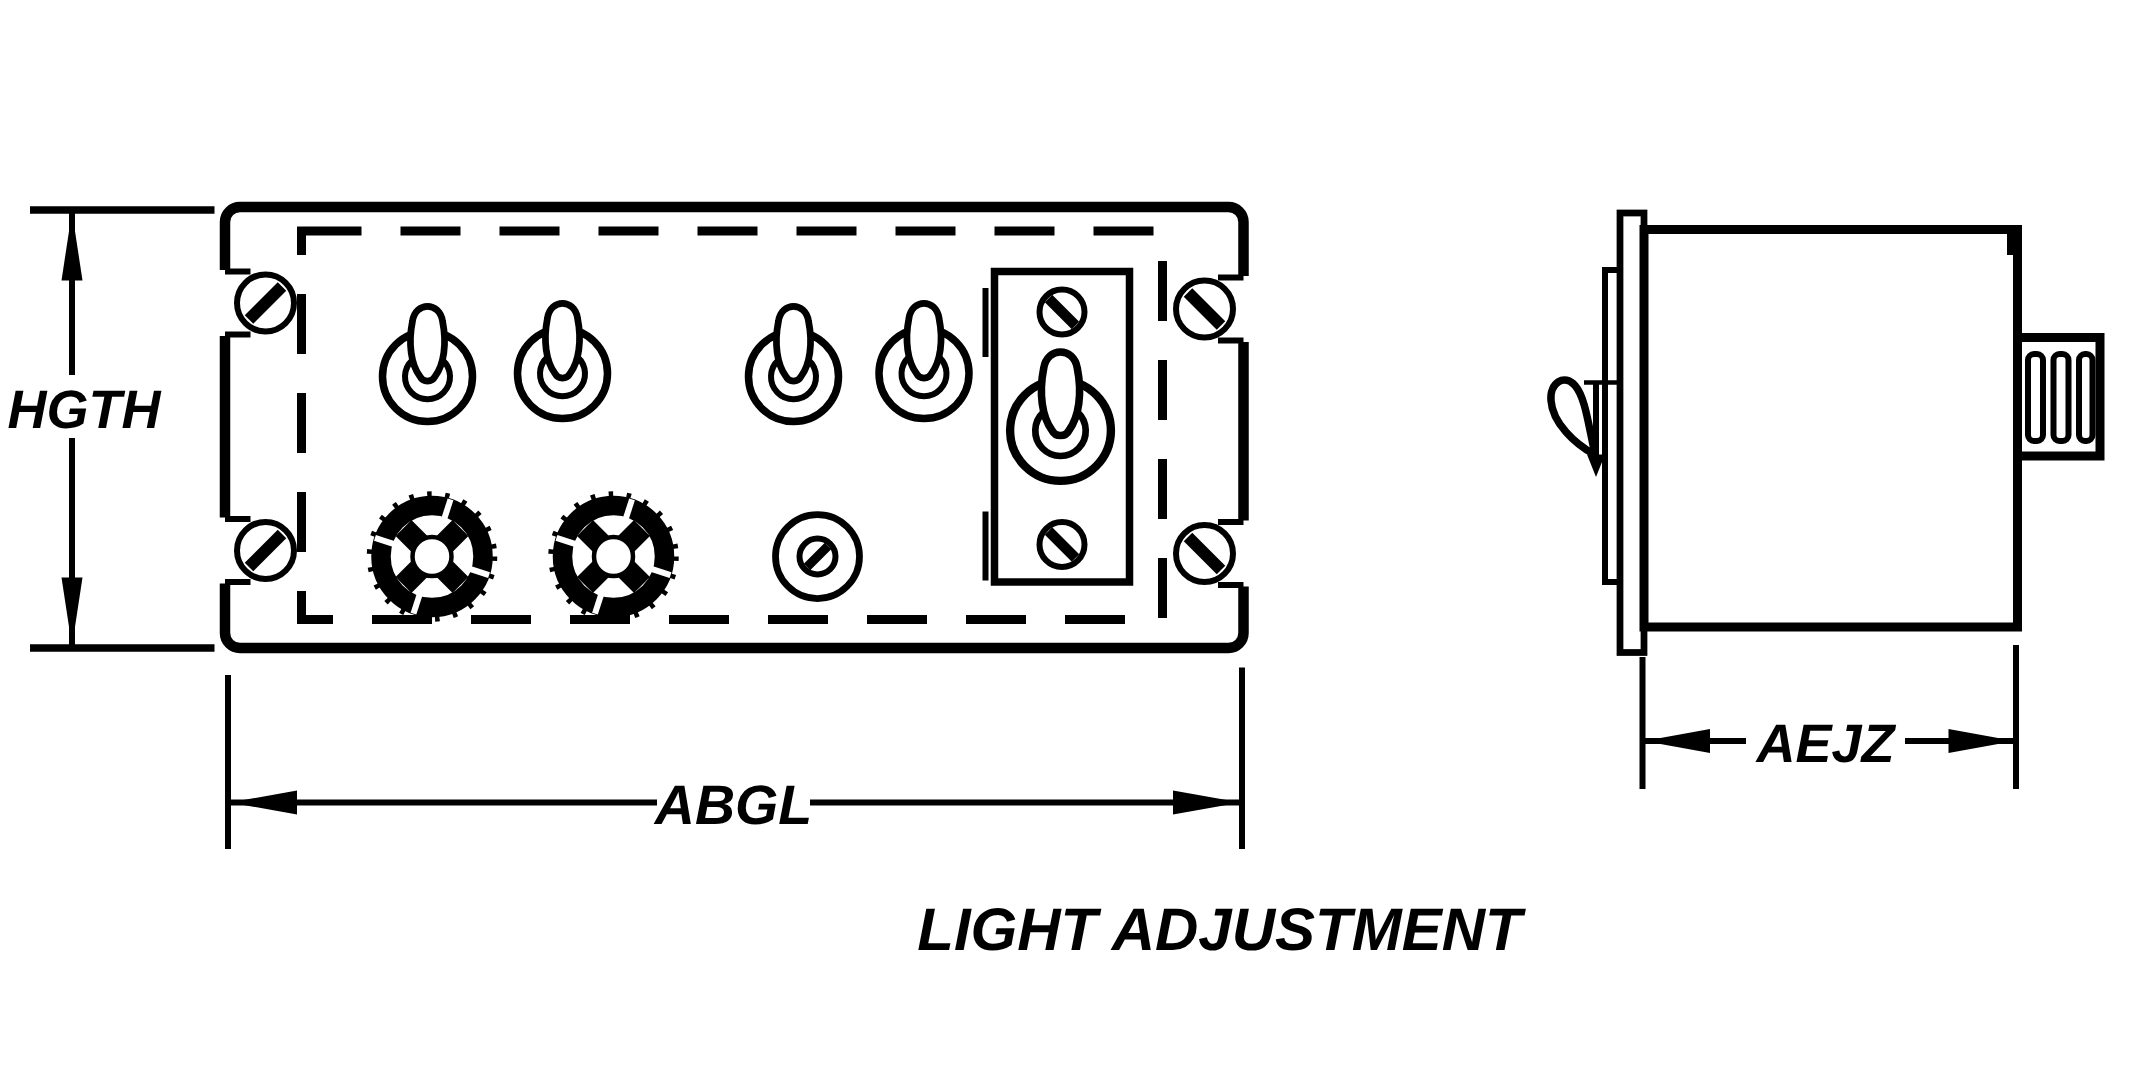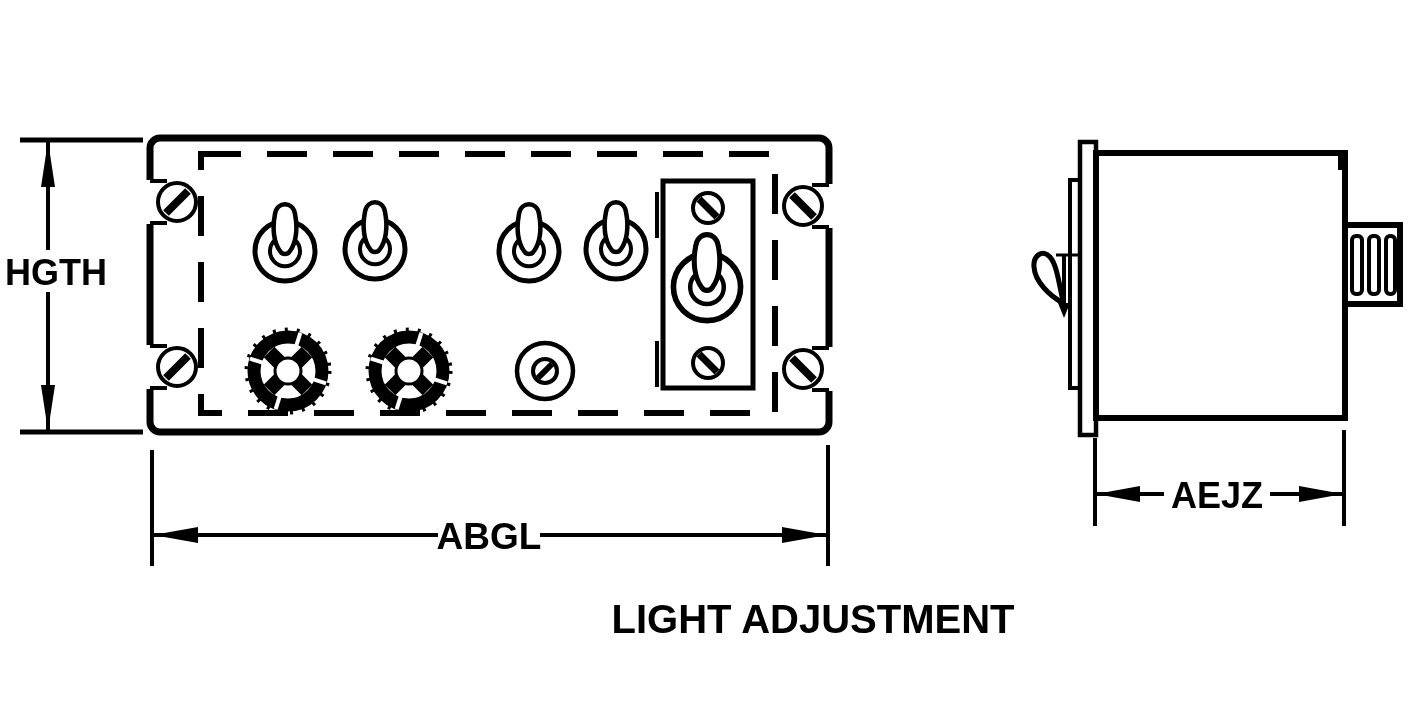--- a/index.html
+++ b/index.html
@@ -1,16 +1,16 @@
 <!DOCTYPE html>
 <html><head>
 <meta charset="utf-8">
 <style>
   html,body{margin:0;padding:0;background:#ffffff;}
-  .stage{position:relative;width:1424px;height:718px;background:#ffffff;overflow:hidden;}
+  .stage{position:relative;width:1424px;height:718px;background:#ffffff;overflow:hidden;font-style:italic;}
   svg{position:absolute;left:0;top:0;}
   .lbl{font-family:"Liberation Sans", sans-serif;font-weight:700;fill:#000000;}
 </style>
 </head>
 <body>
 
 <div class="stage">
 <svg width="1424" height="718" viewBox="0 0 1424 718">
 
   <defs>

